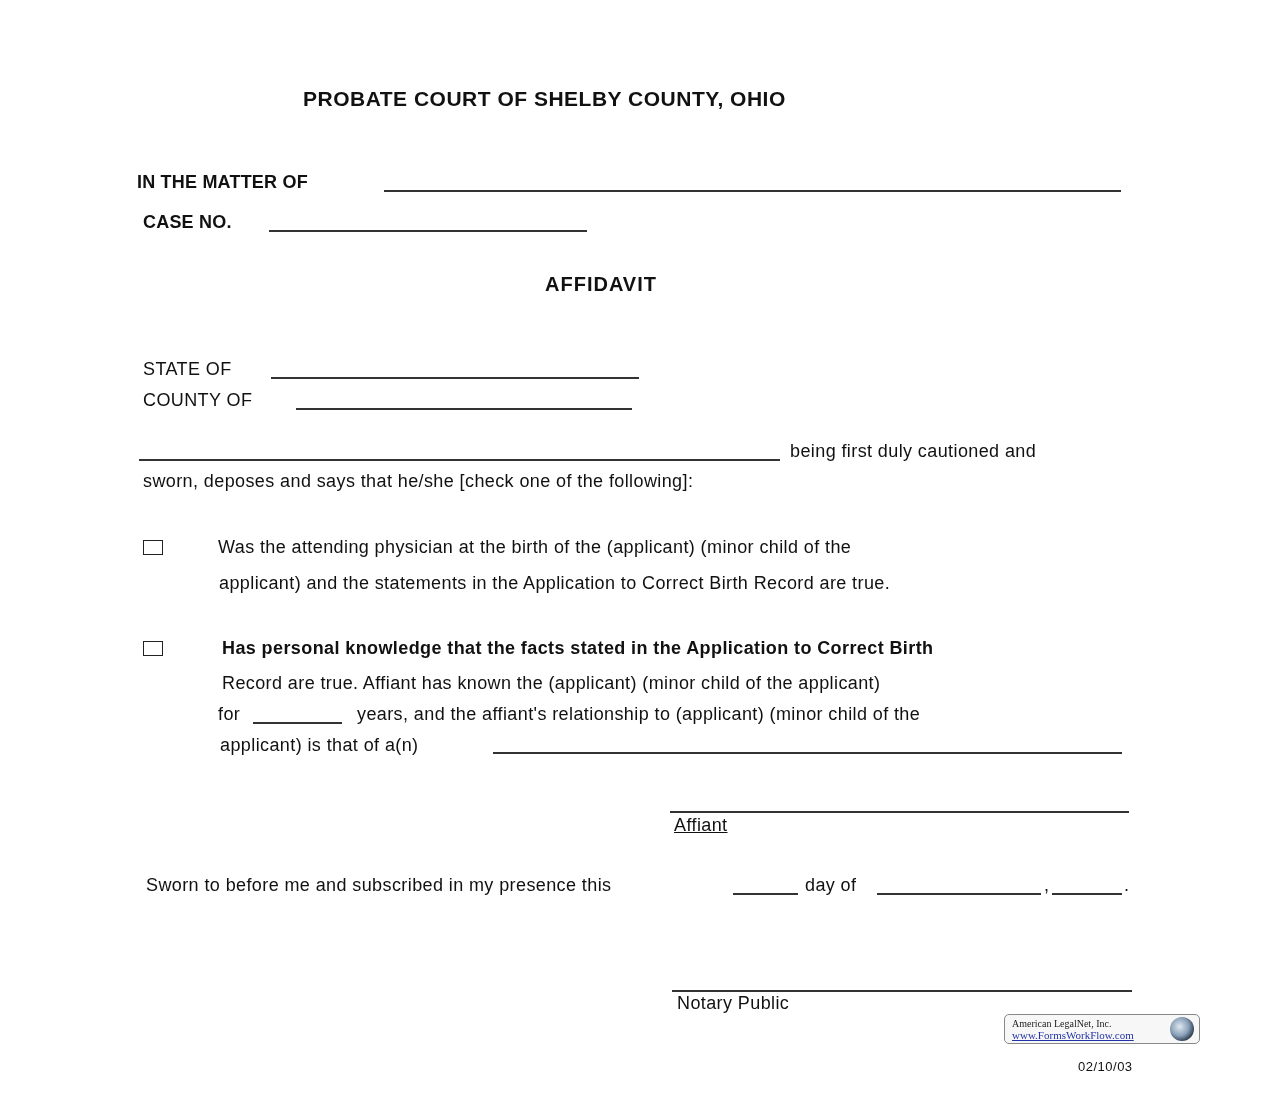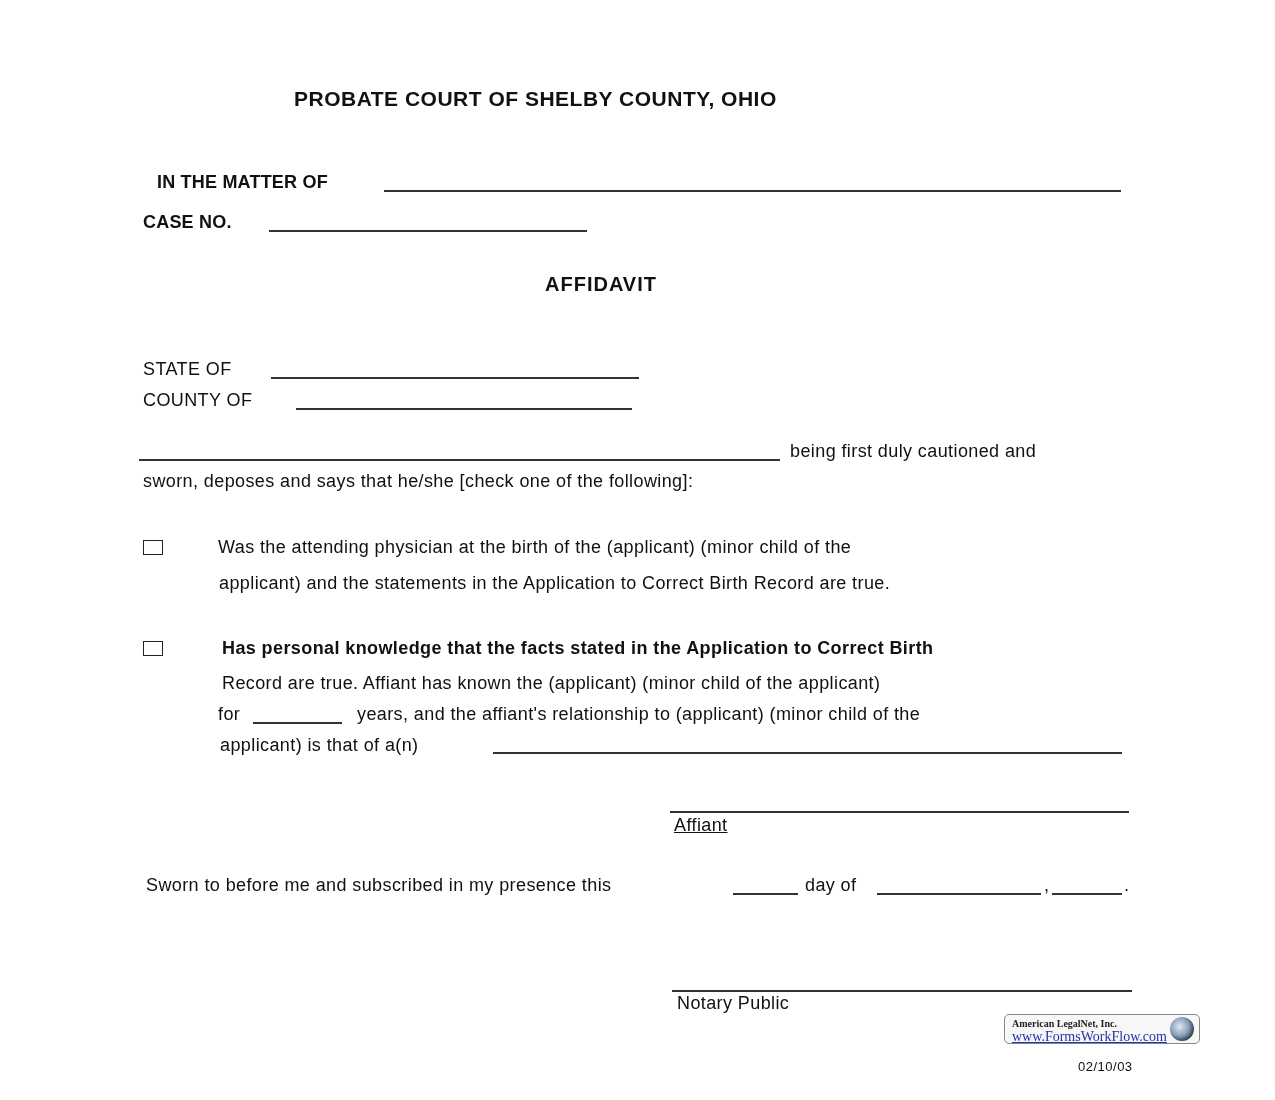--- a/index.html
+++ b/index.html
@@ -12,32 +12,32 @@
     .lbl { font-size: 18px; letter-spacing: 0.4px; text-align: right; }
     .lbl-b { font-size: 18px; font-weight: bold; letter-spacing: 0.2px; }
     .body { font-size: 18px; letter-spacing: 0.4px; }
     .chk { position: absolute; width: 18px; height: 13px; border: 1.5px solid #222; background: #fff; cursor: pointer; }
     .field { position: absolute; height: 22px; background: transparent; border: none;
              border-bottom: 2px solid #333; outline: none; font-family: inherit; font-size: 16px; padding: 0; }
     .footer { font-size: 13px; letter-spacing: 0.5px; }
     .logo { position: absolute; left: 1004px; top: 1014px; width: 194px; height: 28px;
             border: 1px solid #888; border-radius: 5px; background: #f7f7f7; }
     .logo .t1 { position: absolute; left: 7px; top: 3px; font-family: "Liberation Serif", serif;
-                font-size: 10px; font-weight: bold; color: #222; }
+                font-size: 10px; font-weight: normal; color: #222; }
     .logo .t2 { position: absolute; left: 7px; top: 14px; font-family: "Liberation Serif", serif;
-                font-size: 14px; color: #2233aa; text-decoration: underline; }
+                font-size: 11px; color: #2233aa; text-decoration: underline; }
     .logo .globe { position: absolute; right: 5px; top: 2px; width: 24px; height: 24px; border-radius: 50%;
                    background: radial-gradient(circle at 40% 40%, #dfe8f0 0%, #8aa0b8 45%, #2a3a4c 75%, #111 100%); }
   </style>
 </head>
 <body>
 
-<div class="abs title" style="left:294px; top:87px;">PROBATE COURT OF SHELBY COUNTY, OHIO</div>
+<div class="abs title" style="left:303px; top:87px;">PROBATE COURT OF SHELBY COUNTY, OHIO</div>
 
-<div class="abs lbl-b" style="left:157px; top:172px; font-weight:bold;">IN THE MATTER OF</div>
+<div class="abs lbl-b" style="left:137px; top:172px; font-weight:bold;">IN THE MATTER OF</div>
 <input class="field" style="left: 384px; top: 168px; width: 737px;" value="">
 
 <div class="abs lbl-b" style="left:143px; top:212px;">CASE NO.</div>
 <input class="field" style="left: 269px; top: 208px; width: 318px;" value="">
 
 <div class="abs heading" style="left:545px; top:273px;">AFFIDAVIT</div>
 
 <div class="abs lbl" style="left:143px; top:359px;">STATE OF</div>
 <input class="field" style="left: 271px; top: 355px; width: 368px;" value="">
 

